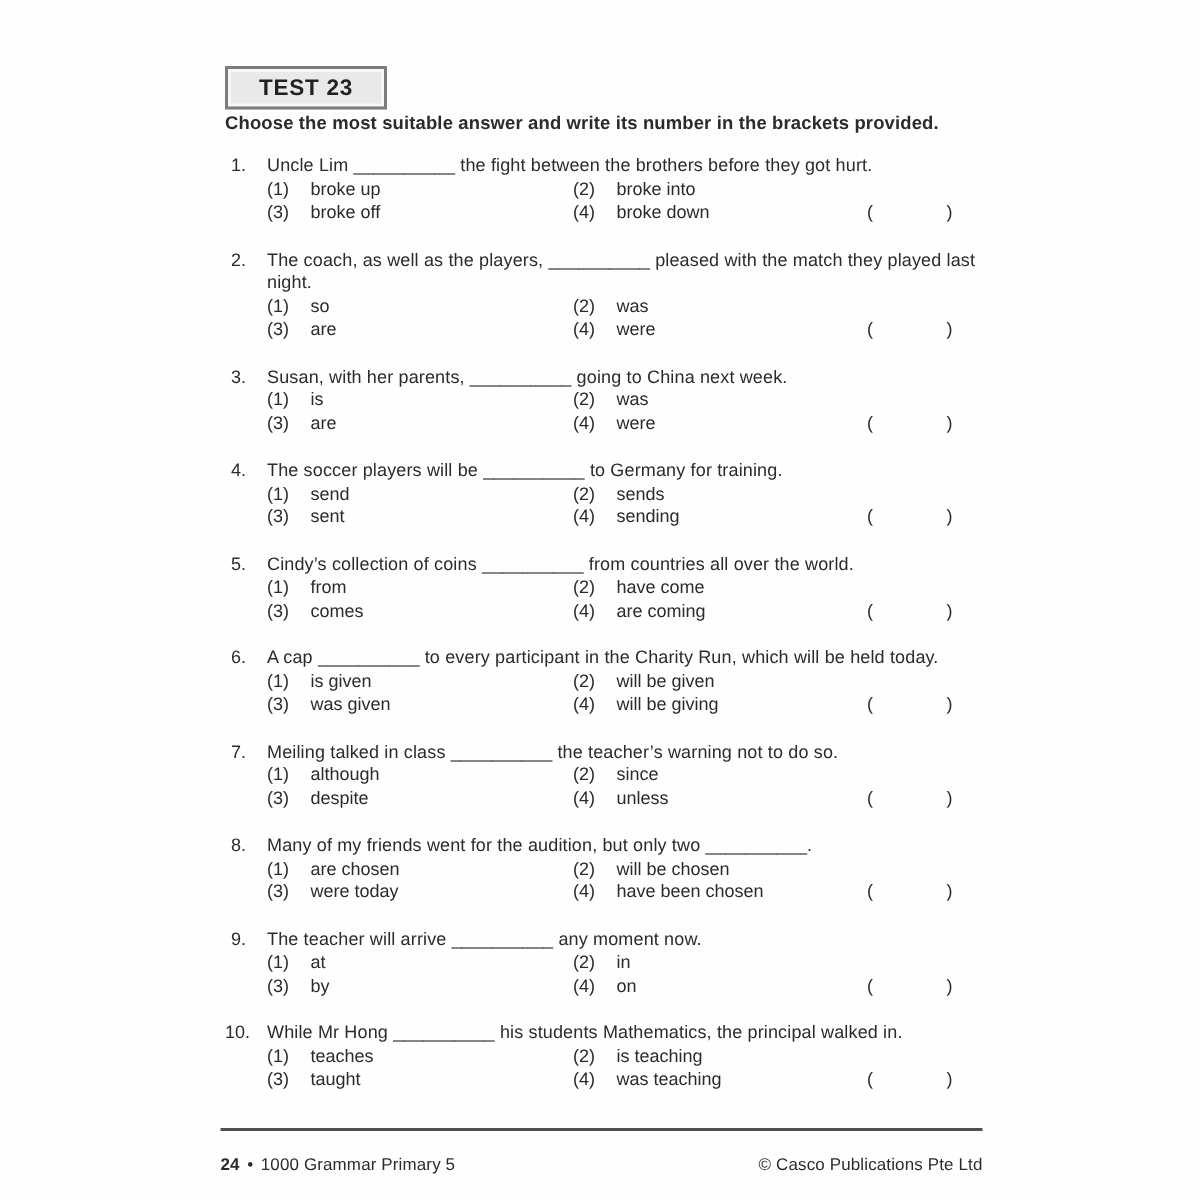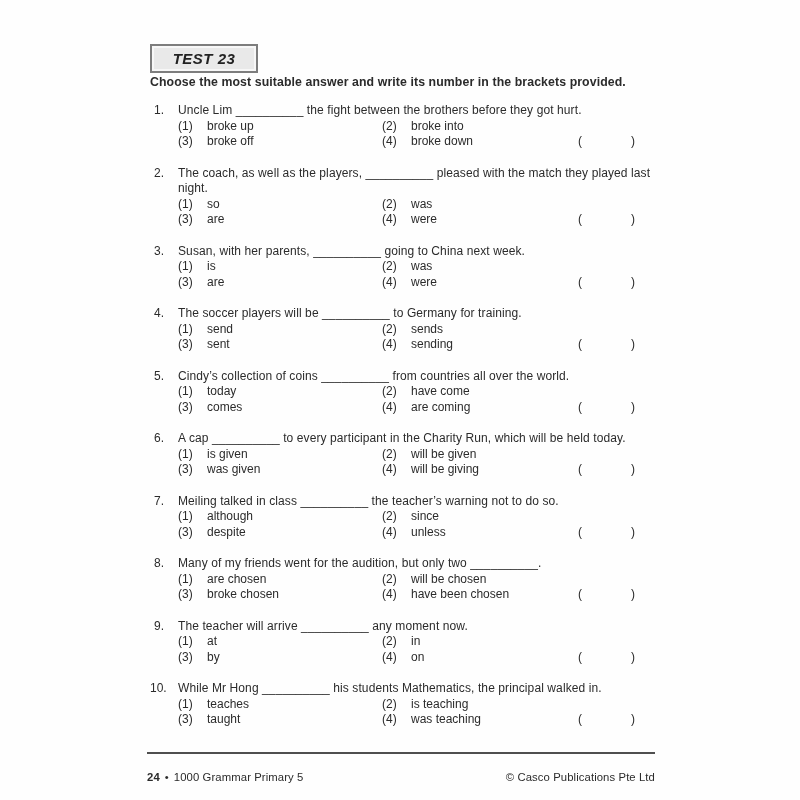--- a/index.html
+++ b/index.html
@@ -9,21 +9,21 @@
     font-family:"Liberation Sans", sans-serif;
     color:#2b2b2b;
   }
   .content { position:absolute; left:150px; top:44px; width:505px; }
 
   .test-box {
     display:inline-flex; align-items:center; justify-content:center;
     height:25px; min-width:88px; padding:0 8px;
     border:2px solid #7d7d7d; background:#e9e9e9;
     box-shadow: inset 0 0 0 2px #f7f7f7;
-    font-weight:700; font-size:15px; letter-spacing:0.5px; color:#222222;font-style:italic;
+    font-weight:700; font-size:15px; letter-spacing:0.5px; color:#222222;
   }
 
   .instruction {
     font-weight:700; font-size:12.3px; line-height:15px;
     margin:2px 0 13px 0; letter-spacing:0.1px;
   }
 
   .q {
     position:relative; display:flex;
     margin-bottom:16px; font-size:12px; line-height:15.5px;
@@ -138,21 +138,21 @@
             <span>(</span>
             <span>)</span>
           </div>
         </div>
         <div class="q">
           <div class="qnum">5.</div>
           <div class="qbody">
             <div class="stem">Cindy’s collection of coins __________ from countries all over the world.</div>
             <div class="opts">
               <span class="onum">(1)</span>
-              <span class="otext">today</span>
+              <span class="otext">from</span>
               <span class="onum">(2)</span>
               <span class="otext">have come</span>
               <span class="onum">(3)</span>
               <span class="otext">comes</span>
               <span class="onum">(4)</span>
               <span class="otext">are coming</span>
             </div>
           </div>
           <div class="brackets">
             <span>(</span>
@@ -202,21 +202,21 @@
         <div class="q">
           <div class="qnum">8.</div>
           <div class="qbody">
             <div class="stem">Many of my friends went for the audition, but only two __________.</div>
             <div class="opts">
               <span class="onum">(1)</span>
               <span class="otext">are chosen</span>
               <span class="onum">(2)</span>
               <span class="otext">will be chosen</span>
               <span class="onum">(3)</span>
-              <span class="otext">broke chosen</span>
+              <span class="otext">were today</span>
               <span class="onum">(4)</span>
               <span class="otext">have been chosen</span>
             </div>
           </div>
           <div class="brackets">
             <span>(</span>
             <span>)</span>
           </div>
         </div>
         <div class="q">

